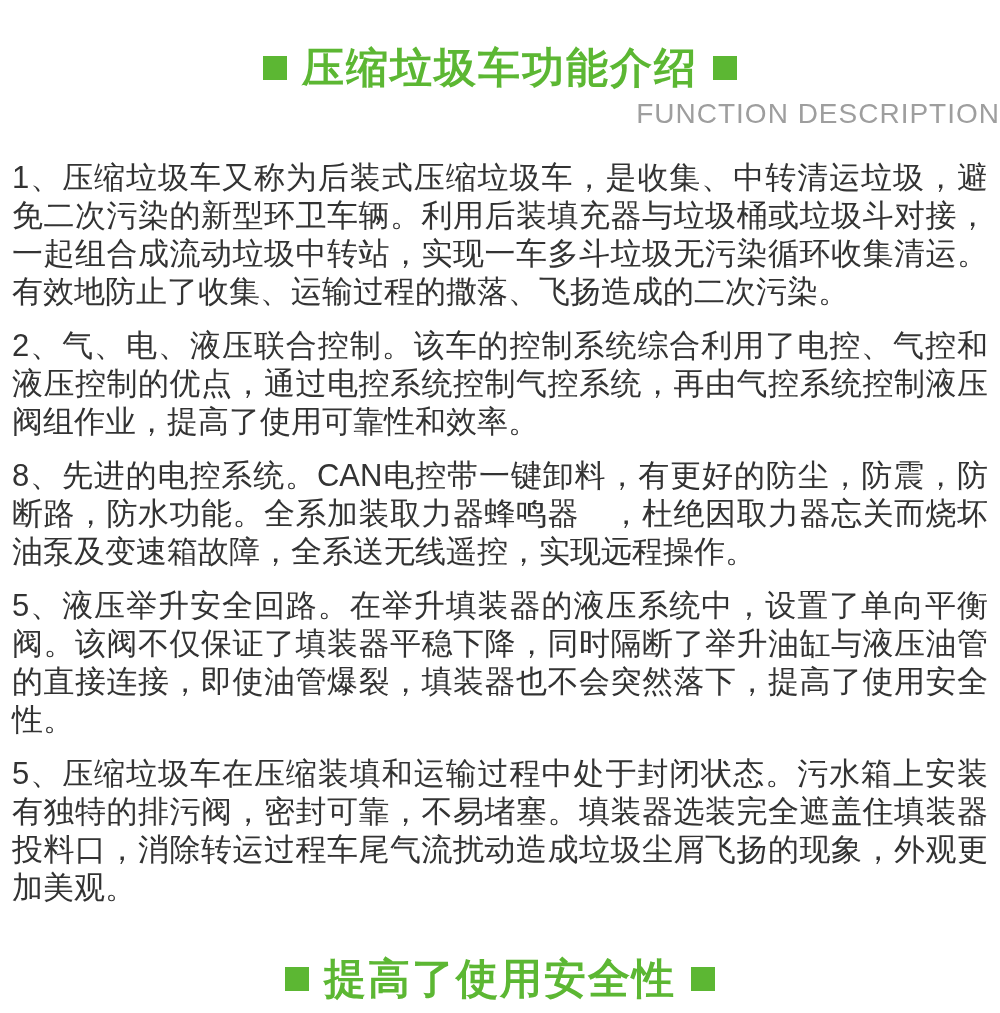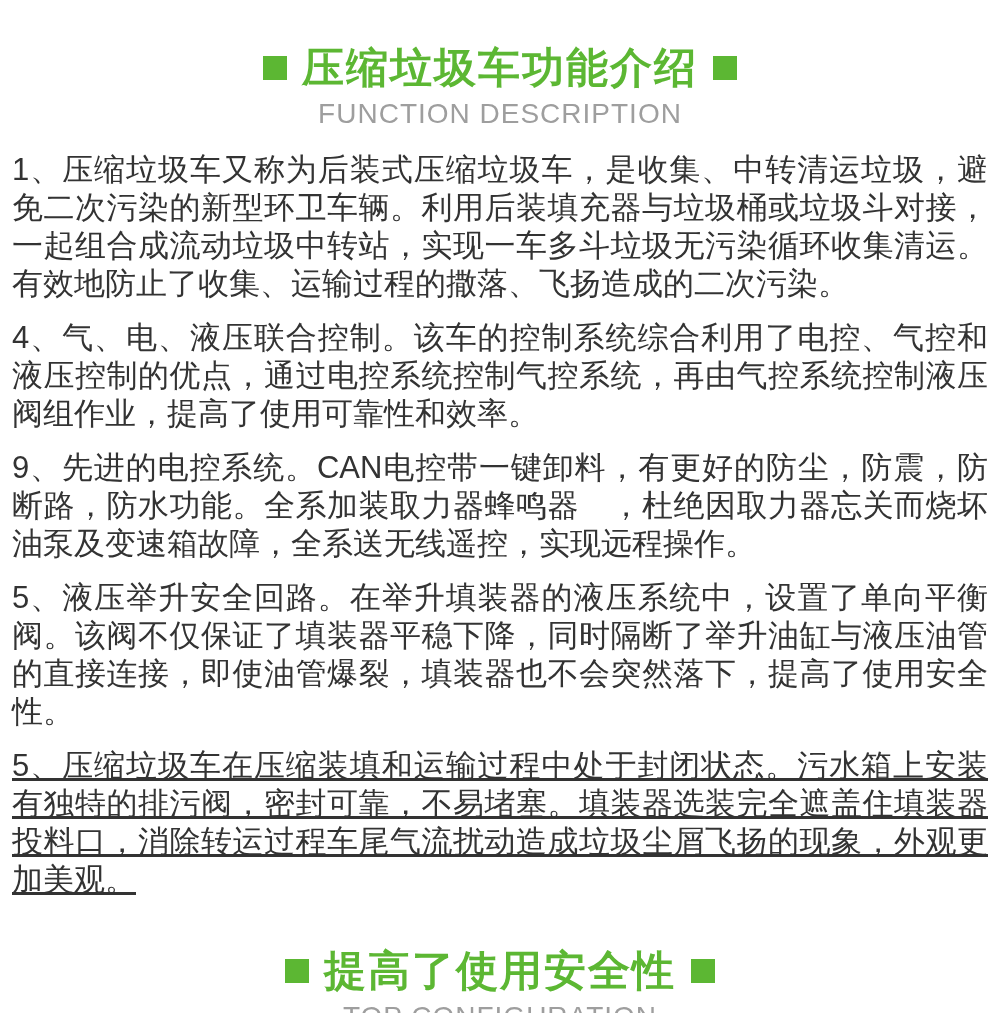--- a/index.html
+++ b/index.html
@@ -12,21 +12,21 @@
   body{
     width:1000px;
     height:1013px;
     background:#ffffff;
     overflow:hidden;
     font-family:"Liberation Sans","DejaVu Sans",sans-serif;
   }
   .section-header{
     text-align:center;
   }
-  .section-header.first{margin-top:46px;}
+  .section-header.first{margin-top:46px;text-align:right;}
   .section-header.second{margin-top:50px;}
   .title-row{
     display:flex;
     align-items:center;
     justify-content:center;
     gap:15px;
   }
   .deco-square{
     width:24px;
     height:24px;
@@ -43,49 +43,49 @@
     white-space:nowrap;
   }
   .section-subtitle{
     margin-top:7px;
     font-size:28px;
     line-height:1.2;
     color:var(--gray);
     letter-spacing:1px;
   }
   .content{
-    margin-top:20px;
+    margin-top:28px;
     padding:0 12px;
   }
   .content p{
     margin:0 0 16px 0;
     font-size:31px;
     line-height:38px;
     color:var(--ink);
     text-align:justify;
     text-justify:inter-ideograph;
   }
-  .content p:last-child{margin-bottom:0;text-decoration:underline;}
+  .content p:last-child{margin-bottom:0;}
 </style>
 </head>
 <body>
 
 <header class="section-header first">
   <div class="title-row">
     <span class="deco-square"></span>
     <h1 class="section-title">压缩垃圾车功能介绍</h1>
     <span class="deco-square"></span>
   </div>
   <div class="section-subtitle">FUNCTION DESCRIPTION</div>
 </header>
 
 <main class="content">
   <p>1、压缩垃圾车又称为后装式压缩垃圾车，是收集、中转清运垃圾，避免二次污染的新型环卫车辆。利用后装填充器与垃圾桶或垃圾斗对接，一起组合成流动垃圾中转站，实现一车多斗垃圾无污染循环收集清运。有效地防止了收集、运输过程的撒落、飞扬造成的二次污染。</p>
-  <p>4、气、电、液压联合控制。该车的控制系统综合利用了电控、气控和液压控制的优点，通过电控系统控制气控系统，再由气控系统控制液压阀组作业，提高了使用可靠性和效率。</p>
-  <p>9、先进的电控系统。CAN电控带一键卸料，有更好的防尘，防震，防断路，防水功能。全系加装取力器蜂鸣器　，杜绝因取力器忘关而烧坏油泵及变速箱故障，全系送无线遥控，实现远程操作。</p>
+  <p>2、气、电、液压联合控制。该车的控制系统综合利用了电控、气控和液压控制的优点，通过电控系统控制气控系统，再由气控系统控制液压阀组作业，提高了使用可靠性和效率。</p>
+  <p>8、先进的电控系统。CAN电控带一键卸料，有更好的防尘，防震，防断路，防水功能。全系加装取力器蜂鸣器　，杜绝因取力器忘关而烧坏油泵及变速箱故障，全系送无线遥控，实现远程操作。</p>
   <p>5、液压举升安全回路。在举升填装器的液压系统中，设置了单向平衡阀。该阀不仅保证了填装器平稳下降，同时隔断了举升油缸与液压油管的直接连接，即使油管爆裂，填装器也不会突然落下，提高了使用安全性。</p>
   <p>5、压缩垃圾车在压缩装填和运输过程中处于封闭状态。污水箱上安装有独特的排污阀，密封可靠，不易堵塞。填装器选装完全遮盖住填装器投料口，消除转运过程车尾气流扰动造成垃圾尘屑飞扬的现象，外观更加美观。</p>
 </main>
 
 <header class="section-header second">
   <div class="title-row">
     <span class="deco-square"></span>
     <h1 class="section-title">提高了使用安全性</h1>
     <span class="deco-square"></span>
   </div>

